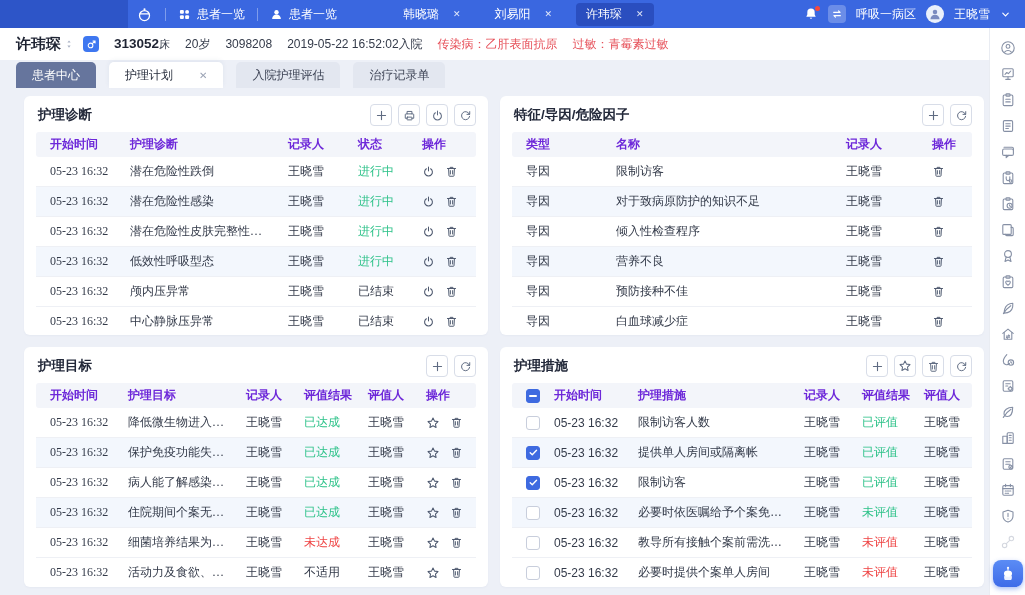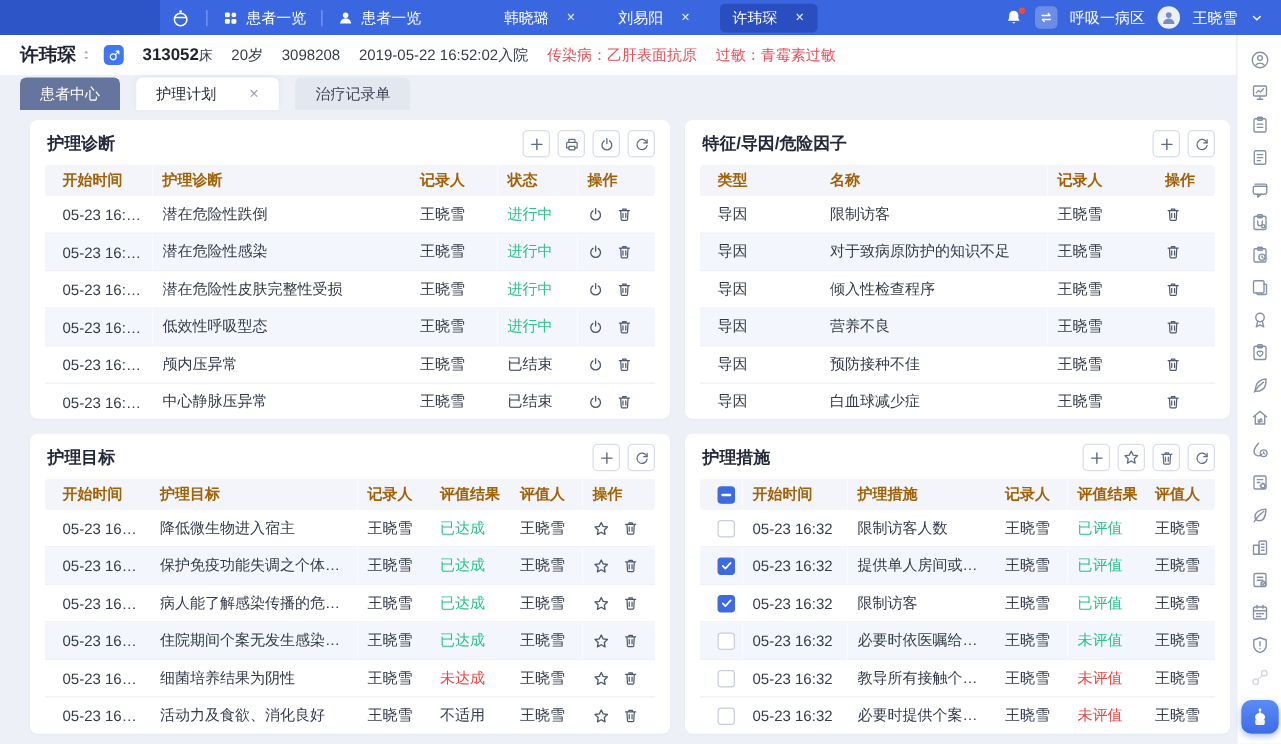--- a/index.html
+++ b/index.html
@@ -34,32 +34,32 @@
   
   .tab-row{height:28px;display:flex;align-items:flex-end;padding-left:16px;gap:13px;}
   .ptab{height:26px;display:flex;align-items:center;gap:26px;padding:0 16px;font-size:12px;
         background:#E3E7F0;color:#3C4254;border-radius:5px 5px 0 0;cursor:pointer;}
   .ptab.pinned{background:#66759D;color:#fff;}
   .ptab.active{background:#fff;color:#252B3A;box-shadow:0 -2px 5px rgba(40,60,120,.06);}
   .ptab .x{font-size:10px;color:#9AA2B4;}
   
   .content{position:absolute;top:88px;left:0;right:36px;bottom:0;display:flex;gap:12px;padding:8px 5px 8px 24px;box-sizing:border-box;}
   .col{display:flex;flex-direction:column;gap:12px;flex:none;}
-  .col-left{width:512px;}
+  .col-left{width:464px;font-family:Liberation Serif, serif;}
   .col-right{flex:1;min-width:0;}
   .panel{background:#fff;border-radius:6px;overflow:hidden;display:flex;flex-direction:column;box-shadow:0 1px 2px rgba(50,70,130,.04);}
   .panel.h-top{height:239px;flex:none;}
   .panel.grow{flex:1;min-height:0;}
   .panel-head{display:flex;align-items:center;justify-content:space-between;padding:8px 12px 6px 14px;flex:none;}
   .panel-title{margin:0;font-size:13.5px;font-weight:bold;color:#23293A;}
   .panel-tools{display:flex;gap:6px;}
   .tool-btn{width:22px;height:22px;border:1px solid #D8DDE8;border-radius:4px;background:#fff;display:flex;align-items:center;justify-content:center;color:#5F6B82;cursor:pointer;padding:0;}
   .panel-body{flex:1;min-height:0;overflow:hidden;padding:0 12px;}
   table.tbl{width:100%;border-collapse:collapse;table-layout:fixed;font-size:12px;color:#333A49;}
-  .tbl th{background:#F3F5FA;font-weight:bold;color:#a16207;height:25px;padding:0 8px;text-align:left;font-size:12px;overflow:hidden;white-space:nowrap;}
+  .tbl th{background:#F3F5FA;font-weight:bold;color:#6d28d9;height:25px;padding:0 8px;text-align:left;font-size:12px;overflow:hidden;white-space:nowrap;}
   .tbl th:first-child{border-radius:3px 0 0 3px;padding-left:14px;}
   .tbl th:last-child{border-radius:0 3px 3px 0;}
   .tbl td{height:29px;padding:0 8px;border-bottom:1px solid #EEF0F5;white-space:nowrap;overflow:hidden;text-overflow:ellipsis;}
   .tbl td:first-child{padding-left:14px;}
   .tbl tbody tr:nth-child(2),.tbl tbody tr:nth-child(4){background:#F3F7FD;}
   .c-green{color:#2DC289;}
   .c-red{color:#ef4444;}
   .c-plain{color:#333A49;}
   .ops{display:flex;gap:10px;align-items:center;}
   .op-btn{background:none;border:none;padding:0;color:#4D586E;cursor:pointer;display:flex;}
@@ -178,20 +178,23 @@
 
   <div class="tab-row" id="page-tabs">
       <div class="ptab pinned">
         <span>患者中心</span>
       </div>
       <div class="ptab active">
         <span>护理计划</span>
         <span class="x">✕</span>
       </div>
       <div class="ptab">
+        <span>入院护理评估</span>
+      </div>
+      <div class="ptab">
         <span>治疗记录单</span>
       </div>
     </div>
 
   <div class="content">
     <div class="col col-left">
       <section class="panel h-top">
         <div class="panel-head">
             <h2 class="panel-title">护理诊断</h2>
             <div class="panel-tools">

